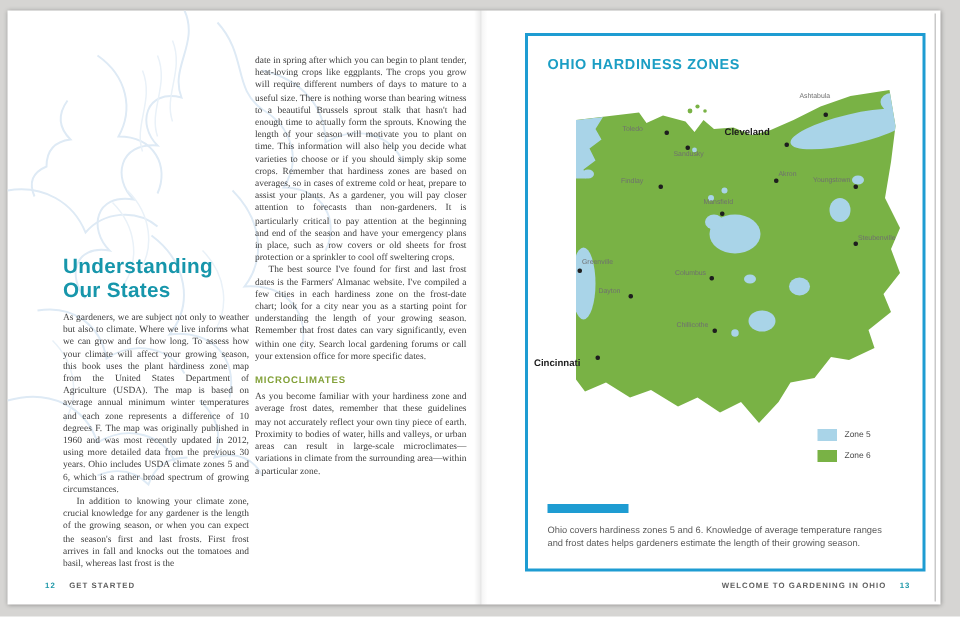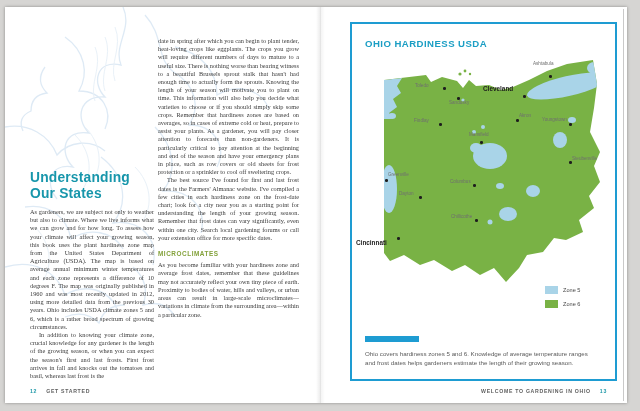--- a/index.html
+++ b/index.html
@@ -18,21 +18,21 @@
   .seam{
     position:absolute;left:311px;top:0;width:9px;height:100%;
     background:linear-gradient(90deg,rgba(0,0,0,0) 0%,rgba(0,0,0,.07) 45%,rgba(0,0,0,.10) 50%,rgba(0,0,0,.04) 60%,rgba(0,0,0,0) 100%);
     pointer-events:none;
   }
   .page-edge{position:absolute;right:3px;top:2px;width:1px;height:392px;background:#c9c9c9;}
 
   
   .flower-art{position:absolute;left:0;top:0;}
   .col{position:absolute;color:#3b3b3b;font-family:"Liberation Serif",serif;
-       font-size:6.3px;line-height:8.2px;text-align:justify;}
+       font-size:6.3px;line-height:8.2px;text-align:justify;margin-left:12px;}
   .col p{margin:0;}
   .col p.indent{text-indent:9px;}
   .col1{left:25px;top:163px;width:124px;}
   .col2{left:153px;top:30px;width:141px;}
   .headline{
     font-family:"Liberation Sans",sans-serif;font-weight:bold;color:#1796AB;
     font-size:13.8px;line-height:15.5px;letter-spacing:.2px;margin:0 0 7px 0;
   }
   .micro-head{
     font-family:"Liberation Sans",sans-serif;font-weight:bold;color:#84A23B;
@@ -129,21 +129,21 @@
       <p>As you become familiar with your hardiness zone and average frost dates, remember that these guidelines may not accurately reflect your own tiny piece of earth. Proximity to bodies of water, hills and valleys, or urban areas can result in large-scale microclimates—variations in climate from the surrounding area—within a particular zone.</p>
     </div>
 
     <div class="footer footer-left">
       <span class="pagenum">12</span><span>GET STARTED</span>
     </div>
   </div>
 
   <div class="page page-right">
     <div class="panel">
-      <div class="panel-title">OHIO HARDINESS USDA</div>
+      <div class="panel-title">OHIO HARDINESS ZONES</div>
 
       <div class="map-wrap">
         <svg width="250" height="238" viewBox="0 0 250 238">
           <defs>
             <clipPath id="ohioClip">
               <path d="M22,24 L64,19 L69,26 L80,21 L95,25 L101,32 L107,24 L114,30 L127,29 L139,34 L151,31 L167,24 L185,15 L205,8 L231,4 L235,28 L232,52 L228,76 L238,96 L232,110 L238,126 L227,140 L232,152 L217,164 L221,176 L204,184 L192,182 L181,196 L165,199 L157,212 L144,226 L132,212 L118,219 L103,209 L90,215 L72,204 L58,209 L42,199 L28,205 L22,197 Z"></path>
             </clipPath>
           </defs>
 
           <path d="M22,24 L64,19 L69,26 L80,21 L95,25 L101,32 L107,24 L114,30 L127,29 L139,34 L151,31 L167,24 L185,15 L205,8 L231,4 L235,28 L232,52 L228,76 L238,96 L232,110 L238,126 L227,140 L232,152 L217,164 L221,176 L204,184 L192,182 L181,196 L165,199 L157,212 L144,226 L132,212 L118,219 L103,209 L90,215 L72,204 L58,209 L42,199 L28,205 L22,197 Z" fill="#79B245"></path>

